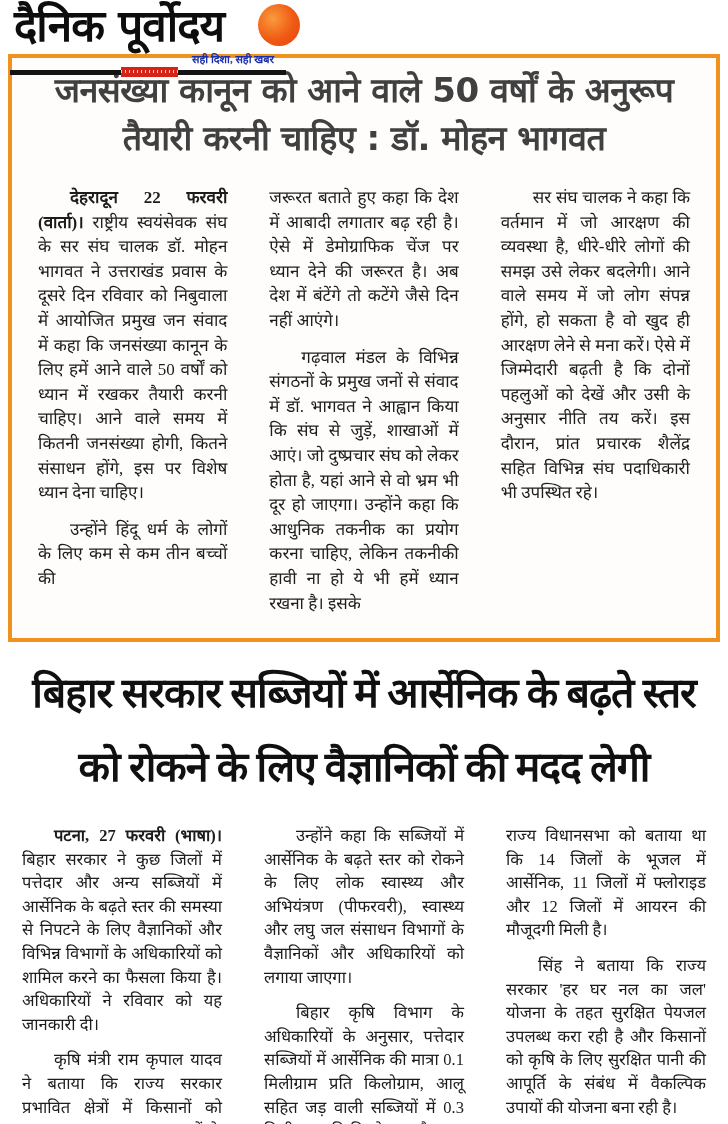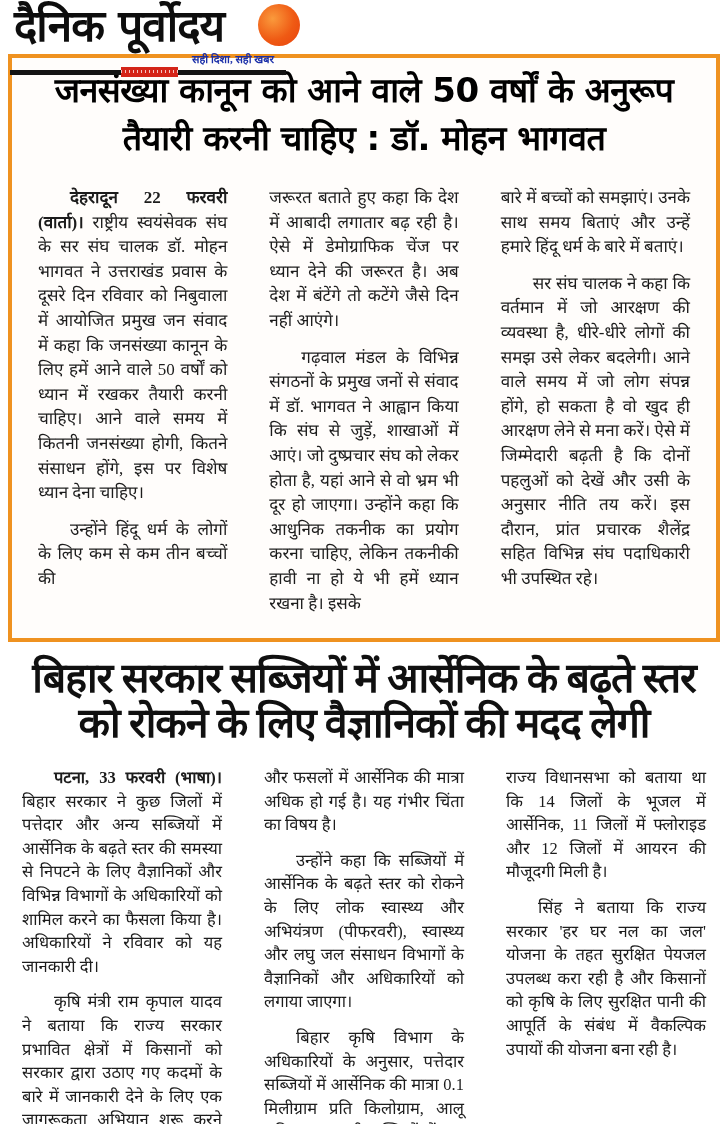--- a/index.html
+++ b/index.html
@@ -44,36 +44,36 @@
 
   
   .article1-box {
     margin: 0 8px; border: 4px solid #ef9220;
     padding: 8px 14px 10px 14px;
     background: #fffdfb;
   }
   .headline-1 {
     font-family: "DejaVu Sans", sans-serif;
     font-weight: 700; font-size: 34px; line-height: 48px;
-    color: #000000; text-align: center; letter-spacing: -0.5px;
+    color: #404040; text-align: center; letter-spacing: -0.5px;
   }
 
   
   .columns { display: flex; gap: 18px; margin-top: 12px; }
   .col { flex: 1 1 0; text-align: justify; }
   .article1-box .col { font-size: 17px; line-height: 24.6px; }
   .col p { margin: 12px; }
   .col p.indent { text-indent: 32px; }
   .dateline { font-weight: 700; }
 
   
   .headline-2 {
     margin: 14px 8px 2px 8px;
     font-family: "Liberation Serif", "DejaVu Serif", serif;
-    font-weight: 700; font-size: 41px; line-height: 45px;
+    font-weight: 700; font-size: 41px; line-height: 74px;
     color: #101010; text-align: center; letter-spacing: -1px;
   }
   .article2-body { margin: 8px 10px 0 10px; }
   .article2-body .col { font-size: 16.5px; line-height: 23.6px; }
 </style>
 </head>
 <body>
 
 <header class="masthead">
   <span class="logo-sun"></span>
@@ -88,36 +88,34 @@
   <div class="columns">
     <div class="col">
       <p class="indent"><span class="dateline">देहरादून 22 फरवरी (वार्ता)।</span> <span>राष्ट्रीय स्वयंसेवक संघ के सर संघ चालक डॉ. मोहन भागवत ने उत्तराखंड प्रवास के दूसरे दिन रविवार को निबुवाला में आयोजित प्रमुख जन संवाद में कहा कि जनसंख्या कानून के लिए हमें आने वाले 50 वर्षों को ध्यान में रखकर तैयारी करनी चाहिए। आने वाले समय में कितनी जनसंख्या होगी, कितने संसाधन होंगे, इस पर विशेष ध्यान देना चाहिए।</span></p>
       <p class="indent">उन्होंने हिंदू धर्म के लोगों के लिए कम से कम तीन बच्चों की</p>
     </div>
     <div class="col">
       <p>जरूरत बताते हुए कहा कि देश में आबादी लगातार बढ़ रही है। ऐसे में डेमोग्राफिक चेंज पर ध्यान देने की जरूरत है। अब देश में बंटेंगे तो कटेंगे जैसे दिन नहीं आएंगे।</p>
       <p class="indent">गढ़वाल मंडल के विभिन्न संगठनों के प्रमुख जनों से संवाद में डॉ. भागवत ने आह्वान किया कि संघ से जुड़ें, शाखाओं में आएं। जो दुष्प्रचार संघ को लेकर होता है, यहां आने से वो भ्रम भी दूर हो जाएगा। उन्होंने कहा कि आधुनिक तकनीक का प्रयोग करना चाहिए, लेकिन तकनीकी हावी ना हो ये भी हमें ध्यान रखना है। इसके</p>
     </div>
     <div class="col">
-      <p>बारे में बच्चों को समझाएं। उनके साथ समय बिताएं और उन्हें हमारे हिंदू धर्म के बारे में बताएं।</p>
       <p class="indent">सर संघ चालक ने कहा कि वर्तमान में जो आरक्षण की व्यवस्था है, धीरे-धीरे लोगों की समझ उसे लेकर बदलेगी। आने वाले समय में जो लोग संपन्न होंगे, हो सकता है वो खुद ही आरक्षण लेने से मना करें। ऐसे में जिम्मेदारी बढ़ती है कि दोनों पहलुओं को देखें और उसी के अनुसार नीति तय करें। इस दौरान, प्रांत प्रचारक शैलेंद्र सहित विभिन्न संघ पदाधिकारी भी उपस्थित रहे।</p>
     </div>
   </div>
 </section>
 
 <section>
   <h1 class="headline-2">बिहार सरकार सब्जियों में आर्सेनिक के बढ़ते स्तर को रोकने के लिए वैज्ञानिकों की मदद लेगी</h1>
   <div class="columns article2-body">
     <div class="col">
-      <p class="indent"><span class="dateline">पटना, 33 फरवरी (भाषा)।</span> <span>बिहार सरकार ने कुछ जिलों में पत्तेदार और अन्य सब्जियों में आर्सेनिक के बढ़ते स्तर की समस्या से निपटने के लिए वैज्ञानिकों और विभिन्न विभागों के अधिकारियों को शामिल करने का फैसला किया है। अधिकारियों ने रविवार को यह जानकारी दी।</span></p>
+      <p class="indent"><span class="dateline">पटना, 27 फरवरी (भाषा)।</span> <span>बिहार सरकार ने कुछ जिलों में पत्तेदार और अन्य सब्जियों में आर्सेनिक के बढ़ते स्तर की समस्या से निपटने के लिए वैज्ञानिकों और विभिन्न विभागों के अधिकारियों को शामिल करने का फैसला किया है। अधिकारियों ने रविवार को यह जानकारी दी।</span></p>
       <p class="indent">कृषि मंत्री राम कृपाल यादव ने बताया कि राज्य सरकार प्रभावित क्षेत्रों में किसानों को सरकार द्वारा उठाए गए कदमों के बारे में जानकारी देने के लिए एक जागरूकता अभियान शुरू करने की भी योजना बना रही है।</p>
       <p class="indent">यादव ने कहा, इसमें कोई संदेह नहीं है कि आर्सेनिक-दूषित भूजल के कारण राज्य के कुछ हिस्सों में पत्तेदार सब्जियों, आलू सहित अन्य सब्जियों</p>
     </div>
     <div class="col">
-      <p>और फसलों में आर्सेनिक की मात्रा अधिक हो गई है। यह गंभीर चिंता का विषय है।</p>
       <p class="indent">उन्होंने कहा कि सब्जियों में आर्सेनिक के बढ़ते स्तर को रोकने के लिए लोक स्वास्थ्य और अभियंत्रण (पीफरवरी), स्वास्थ्य और लघु जल संसाधन विभागों के वैज्ञानिकों और अधिकारियों को लगाया जाएगा।</p>
       <p class="indent">बिहार कृषि विभाग के अधिकारियों के अनुसार, पत्तेदार सब्जियों में आर्सेनिक की मात्रा 0.1 मिलीग्राम प्रति किलोग्राम, आलू सहित जड़ वाली सब्जियों में 0.3 मिलीग्राम प्रति किलोग्राम और धान की फसलों में 1.0 मिलीग्राम प्रति किलोग्राम दर्ज की गई है। बिहार के पीएचईडी मंत्री संजय कुमार सिंह ने हाल में</p>
     </div>
     <div class="col">
       <p>राज्य विधानसभा को बताया था कि 14 जिलों के भूजल में आर्सेनिक, 11 जिलों में फ्लोराइड और 12 जिलों में आयरन की मौजूदगी मिली है।</p>
       <p class="indent">सिंह ने बताया कि राज्य सरकार 'हर घर नल का जल' योजना के तहत सुरक्षित पेयजल उपलब्ध करा रही है और किसानों को कृषि के लिए सुरक्षित पानी की आपूर्ति के संबंध में वैकल्पिक उपायों की योजना बना रही है।</p>
     </div>
   </div>
 </section>
 

